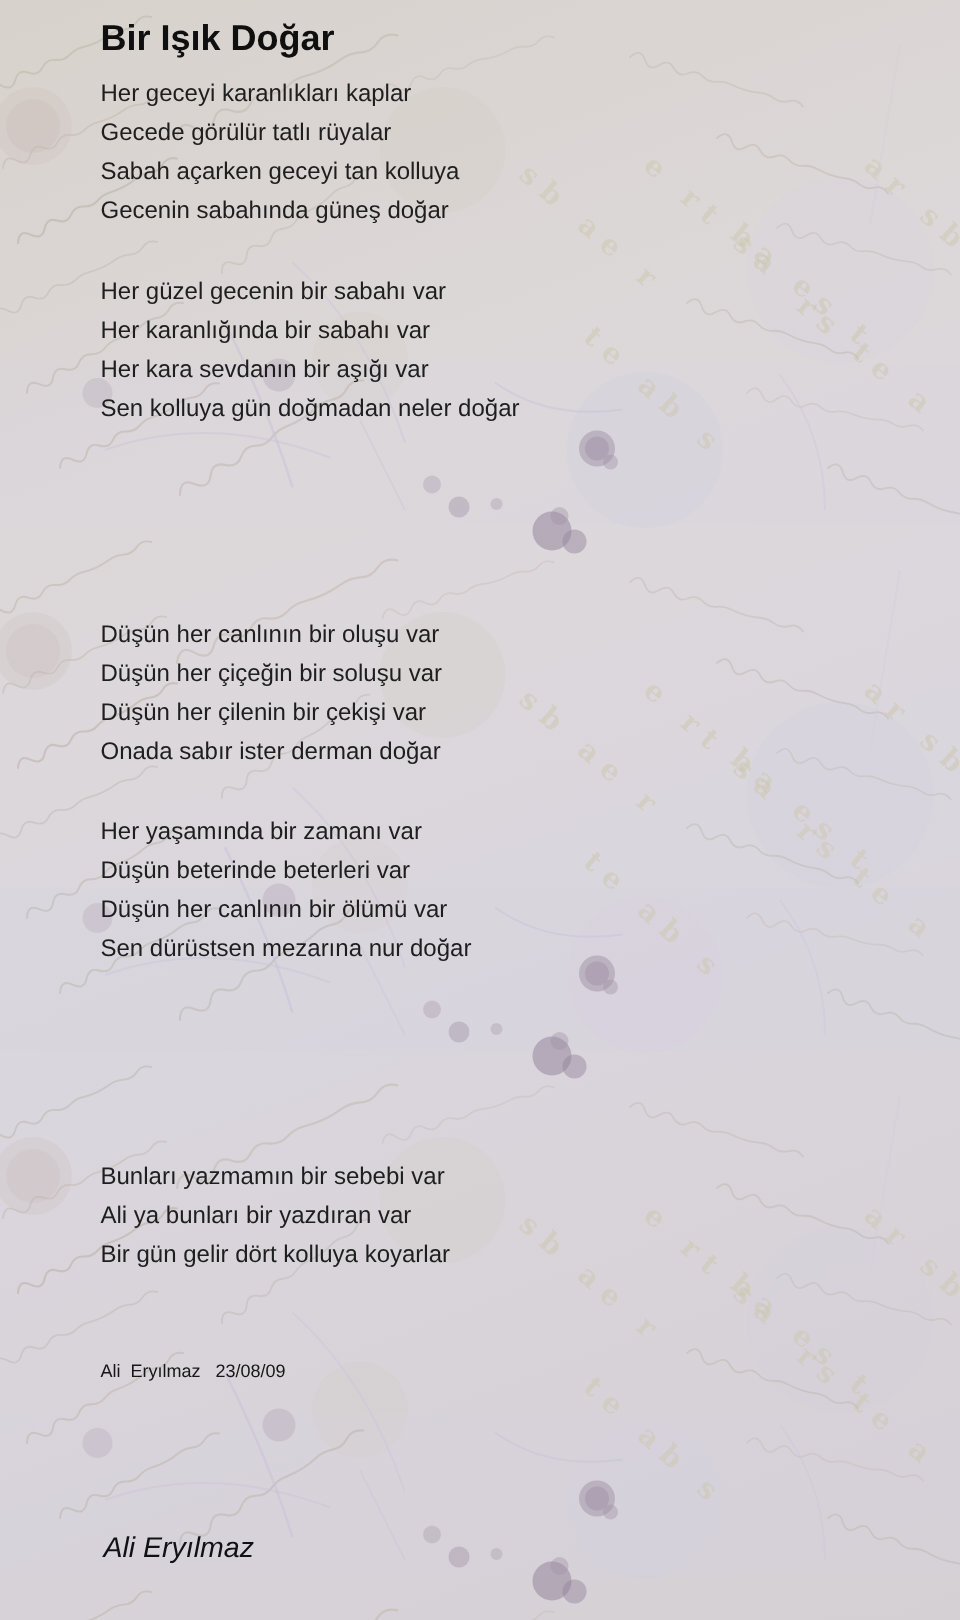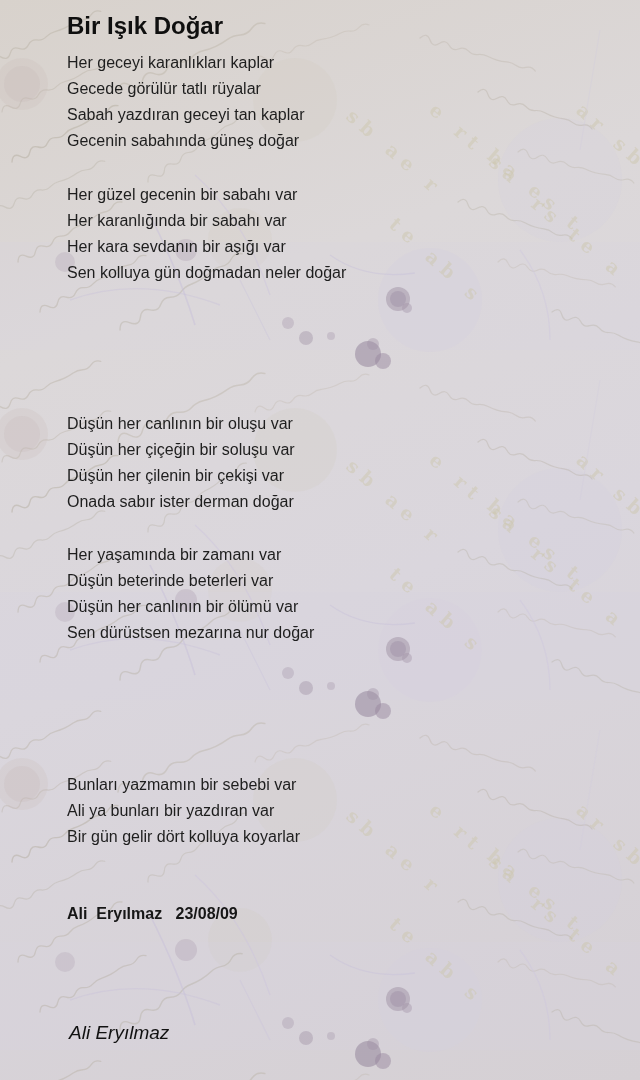--- a/index.html
+++ b/index.html
@@ -41,22 +41,22 @@
     font-size: 16px;
     font-weight: normal;
     line-height: 26px;
     color: #1e1e1e;
     white-space: pre;
   }
   .signature {
     position: absolute;
     left: 55px; top: 901px;
     margin: 0;
-    font-size: 16px;
-    font-weight: bold;
+    font-size: 12px;
+    font-weight: normal;
     line-height: 26px;
     color: #161616;
     white-space: pre;
   }
   .footer {
     position: absolute;
     left: 55px; top: 1018px;
     margin: 2px;
     font-size: 19px;
     font-style: italic;
@@ -137,21 +137,21 @@
     <use href="#tile" transform="translate(0,700)"></use>
     <use href="#tile" transform="translate(0,1050)"></use>
   </svg>
 
   <div class="content">
     <h1 class="title">Bir Işık Doğar</h1>
 
     <div class="stanza" style="top:50px">
       <p class="line">Her geceyi karanlıkları kaplar</p>
       <p class="line">Gecede görülür tatlı rüyalar</p>
-      <p class="line">Sabah yazdıran geceyi tan kaplar</p>
+      <p class="line">Sabah açarken geceyi tan kolluya</p>
       <p class="line">Gecenin sabahında güneş doğar</p>
     </div>
 
     <div class="stanza" style="top:182px">
       <p class="line">Her güzel gecenin bir sabahı var</p>
       <p class="line">Her karanlığında bir sabahı var</p>
       <p class="line">Her kara sevdanın bir aşığı var</p>
       <p class="line">Sen kolluya gün doğmadan neler doğar</p>
     </div>
 

